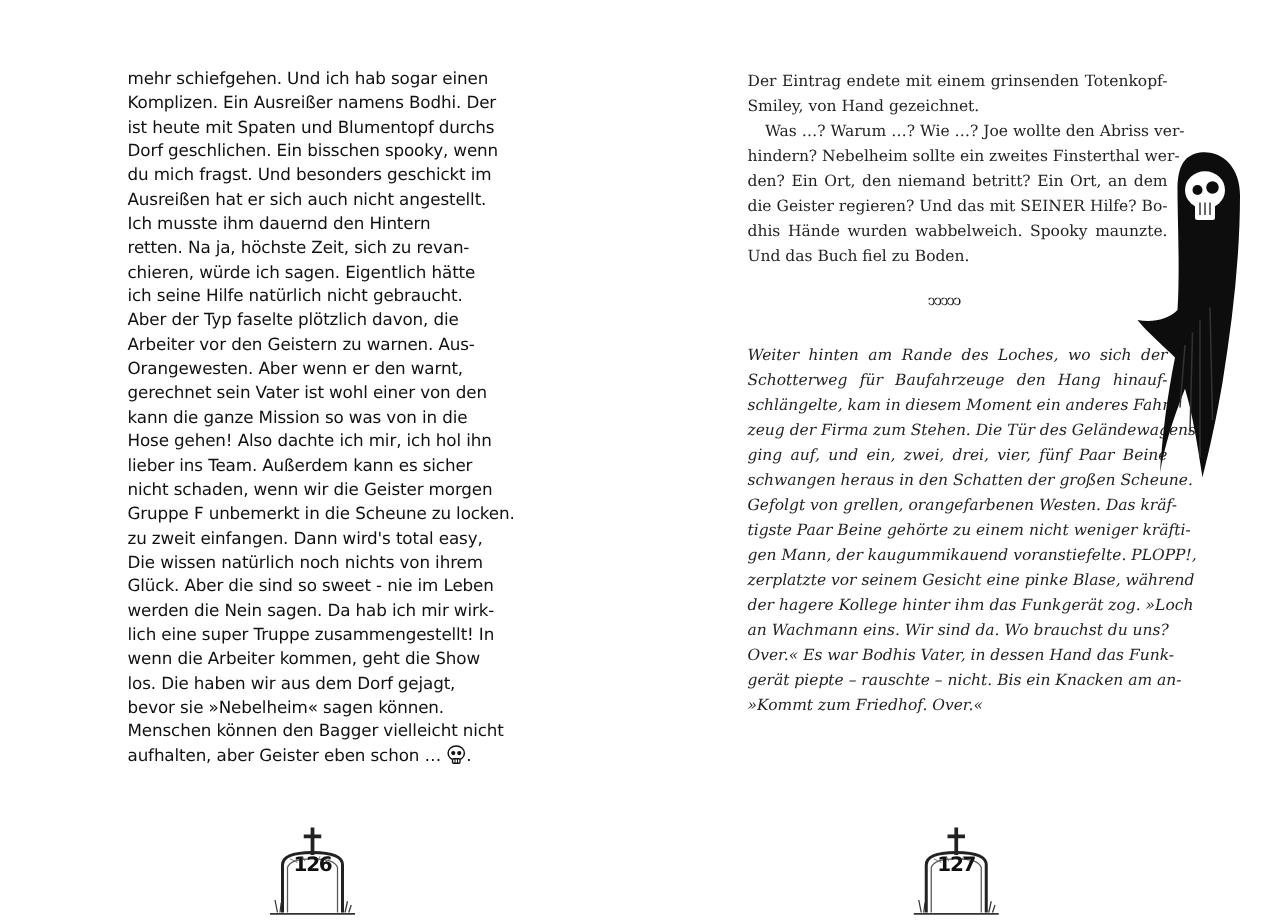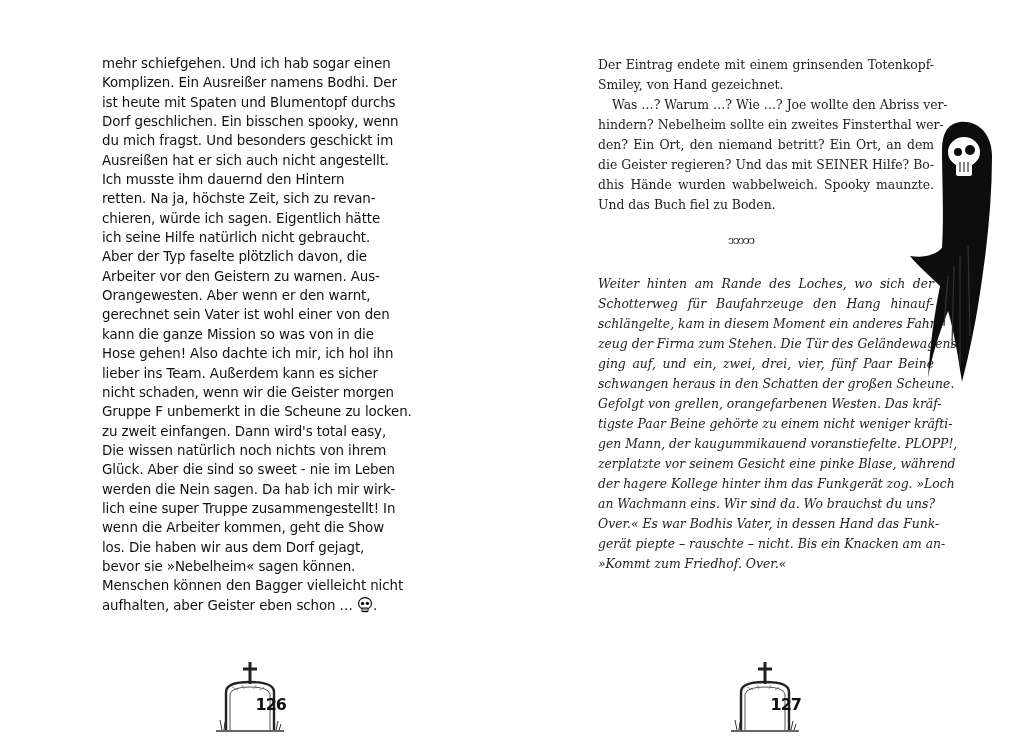--- a/index.html
+++ b/index.html
@@ -28,30 +28,30 @@
     font-family:"DejaVu Serif", serif; font-size:12.4px; line-height:20px; color:#222;
   }
   .serif .ln { display:block; white-space:nowrap; text-align:justify; text-align-last:justify; }
   .serif .ln.last { text-align-last:left; }
   .serif .ln.indent { padding-left:14px; }
   .serif.italic { font-style:italic; top:274px; }
 
   .ornament {
     position:absolute; left:728px; top:236px; width:40px; height:10px;
     font-family:"DejaVu Serif", serif; font-size:11px; line-height:10px; color:#111;
-    text-align:left; letter-spacing:-1px;
+    text-align:right; letter-spacing:-1px;
   }
 
   .ghost { position:absolute; left:908px; top:116px; width:90px; height:270px; }
 
   .tomb { position:absolute; top:660px; width:72px; height:74px; }
   .tomb-left { left:214px; }
   .tomb-right { left:729px; }
   .tomb .num {
-    position:absolute; left:0; right:0; top:35px; text-align:right;
+    position:absolute; left:0; right:0; top:22px; text-align:center;
     font-family:"DejaVu Sans", sans-serif; font-weight:bold; font-size:16px; color:#111;
     letter-spacing:-1px;
   }
 </style>
 </head>
 <body>
 
 <div class="page page-left">
   <div class="hand">
     <span class="ln">mehr schiefgehen. Und ich hab sogar einen</span>

